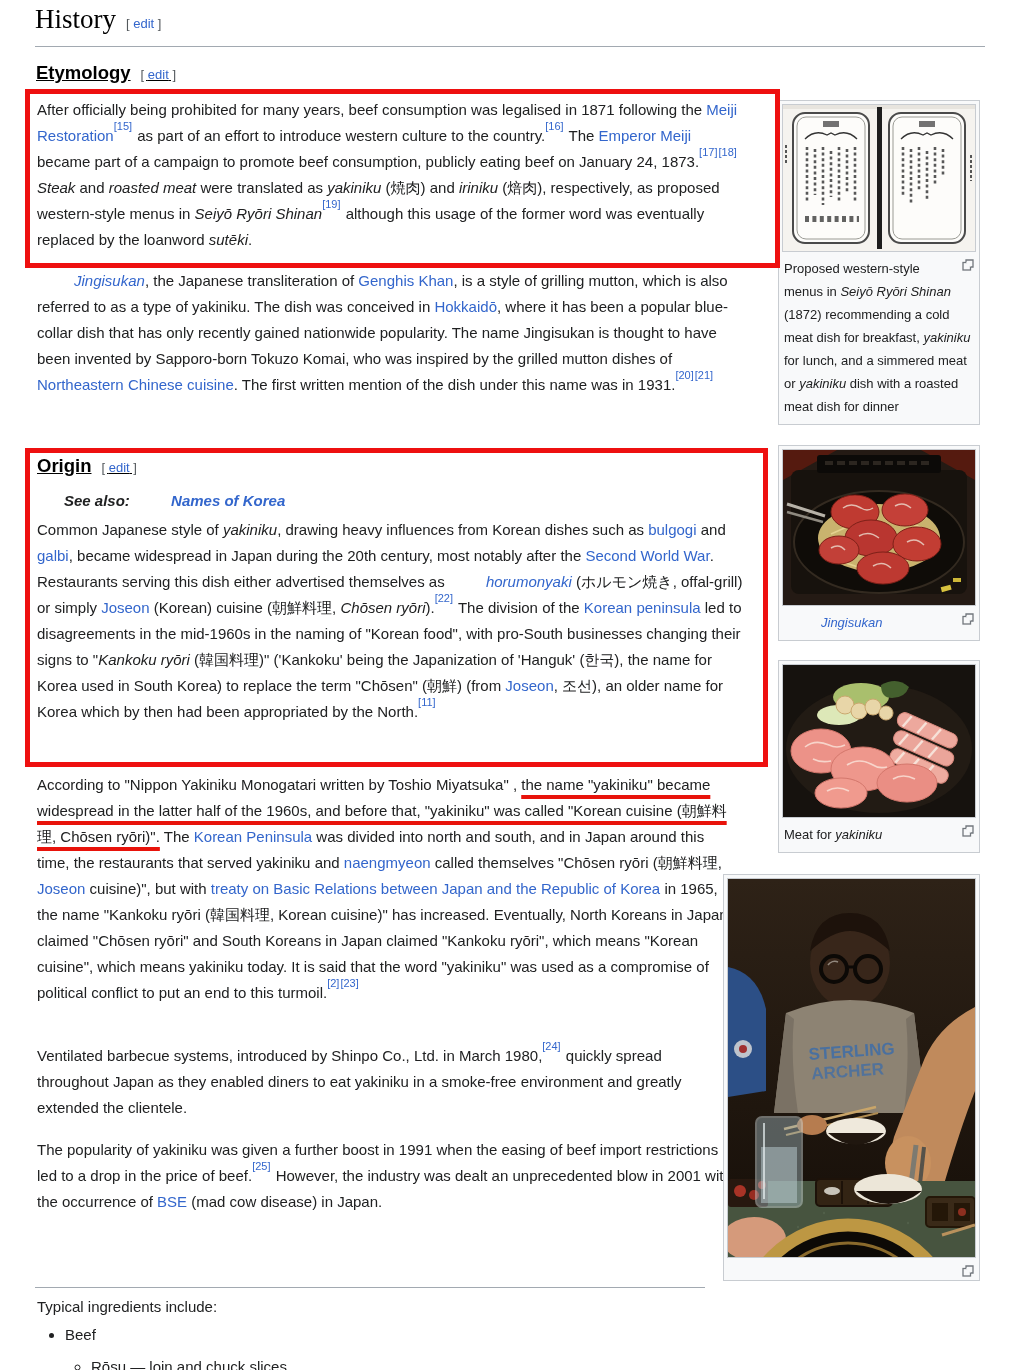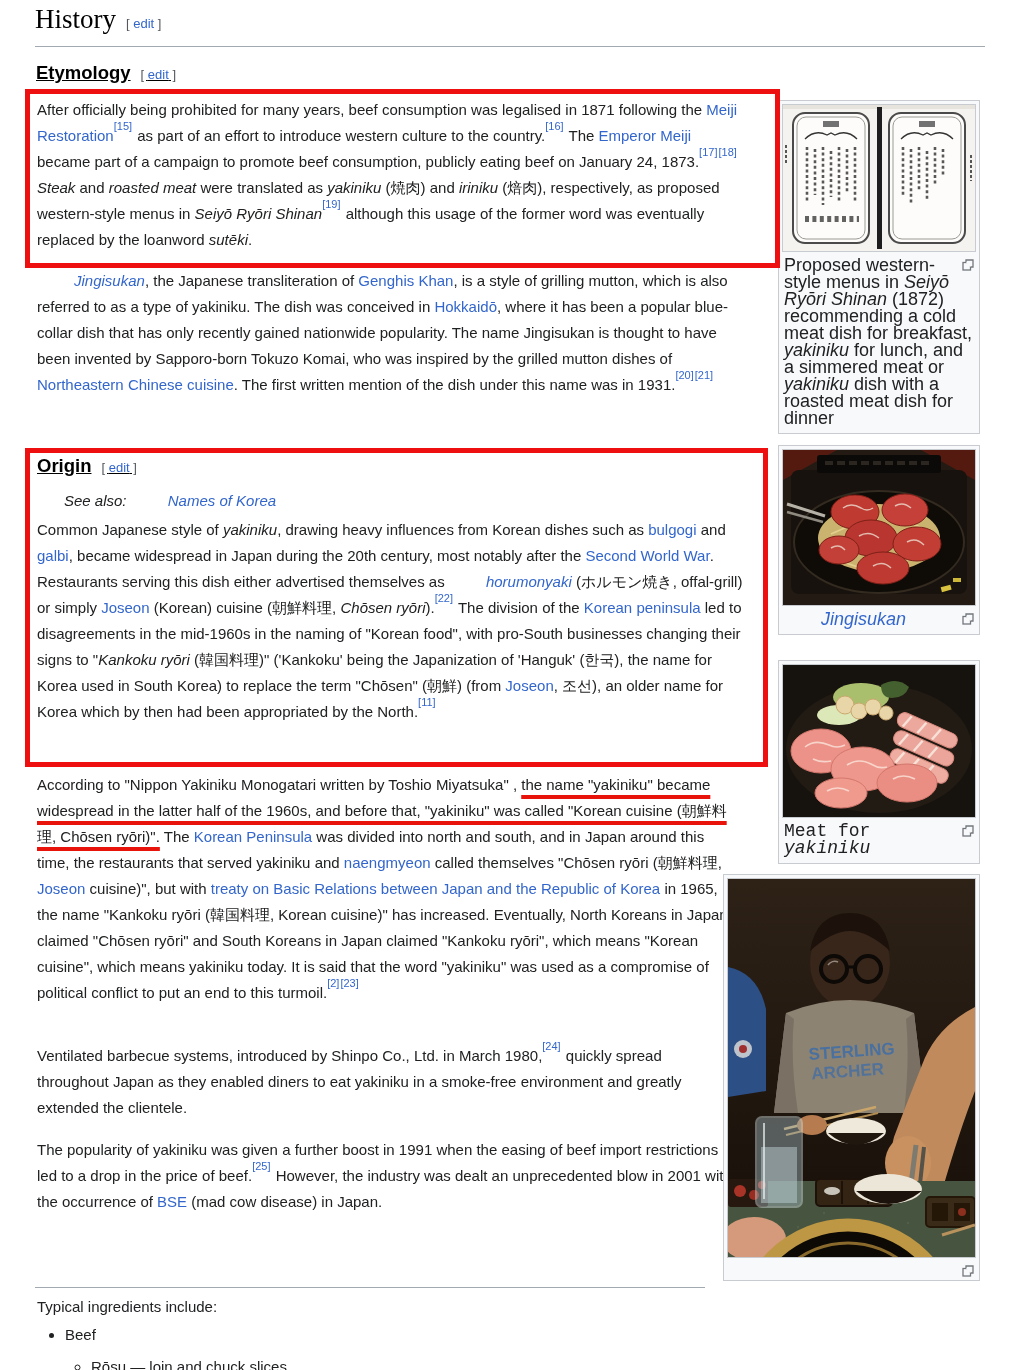--- a/index.html
+++ b/index.html
@@ -17,27 +17,27 @@
     text-decoration-thickness:4px; text-underline-offset:5px;
     text-decoration-skip-ink:none;
   }
   h2.sec { position:absolute; margin:0; font-family:"Liberation Serif", serif;
     font-weight:400; font-size:27px; color:#000; }
   h3.sub { position:absolute; margin:0; font-size:18.5px; font-weight:700; color:#000;text-decoration:underline; }
   .editsection { font-family:"Liberation Sans", sans-serif; font-size:13px; font-weight:400; margin-left:10px; }
   .editsection .bk { color:#54595d; }
   .rule { position:absolute; border-top:1px solid #a2a9b1; height:0; }
   .para { position:absolute; line-height:26px; }
-  .hatnote { position:absolute; font-style:italic; line-height:26px; }
+  .hatnote { position:absolute; font-style:italic; line-height:26px;font-weight:bold; }
   .annotation-box { position:absolute; border:5px solid #ee1010; pointer-events:none; z-index:5; }
   .thumb { position:absolute; box-sizing:border-box; background:#f8f9fa;
     border:1px solid #c8ccd1; padding:3px; }
   .timg { border:1px solid #c8ccd1; line-height:0; background:#fff; }
   .timg svg { display:block; }
-  .tcaption { font-size:18px; line-height:17px; padding:5px 2px 3px 2px; color:#202122; }
+  .tcaption { font-size:13px; line-height:23px; padding:5px 2px 3px 2px; color:#202122; }
   .magnify { float:right; margin:2px 0 0 6px; line-height:0; }
   .ing-wrap { position:absolute; }
   ul.ing-list { margin:0; padding-left:28px; line-height:26px; }
   ul.ing-sub { margin:6px 0 0 0; padding-left:26px; list-style-type:circle; }
 </style>
 </head>
 <body>
 
 <div class="page">
 
@@ -185,21 +185,21 @@
             <g fill="#f8f9fa" stroke="#72777d" stroke-width="1.3">
               <rect x="1" y="3.5" width="7.5" height="7.5"></rect>
               <path d="M4,3.5 V1 H11 V8 H8.5"></path>
             </g>
           </svg>
       </span>
       <span><a class="it">Jingisukan</a></span>
     </div>
   </div>
 
-  <div class="thumb" style="left:778px; top:660px; width:202px;font-family:Liberation Mono, monospace;">
+  <div class="thumb" style="left:778px; top:660px; width:202px;">
     <div class="timg">
       <svg width="192" height="152" viewBox="0 0 192 152">
         <rect width="192" height="152" fill="#16120e"></rect>
         <ellipse cx="96" cy="84" rx="93" ry="64" fill="#221b14"></ellipse>
         <ellipse cx="78" cy="32" rx="28" ry="14" fill="#a9bf6d"></ellipse>
         <ellipse cx="56" cy="50" rx="22" ry="10" fill="#dde8b8"></ellipse>
         <path d="M98,20 q16,-9 28,2 q-4,11 -17,11 q-11,0 -11,-13" fill="#44602e"></path>
         <g fill="#e8d6a8" stroke="#caa86f" stroke-width="1">
           <circle cx="62" cy="40" r="9"></circle>
             <circle cx="76" cy="46" r="8"></circle>

